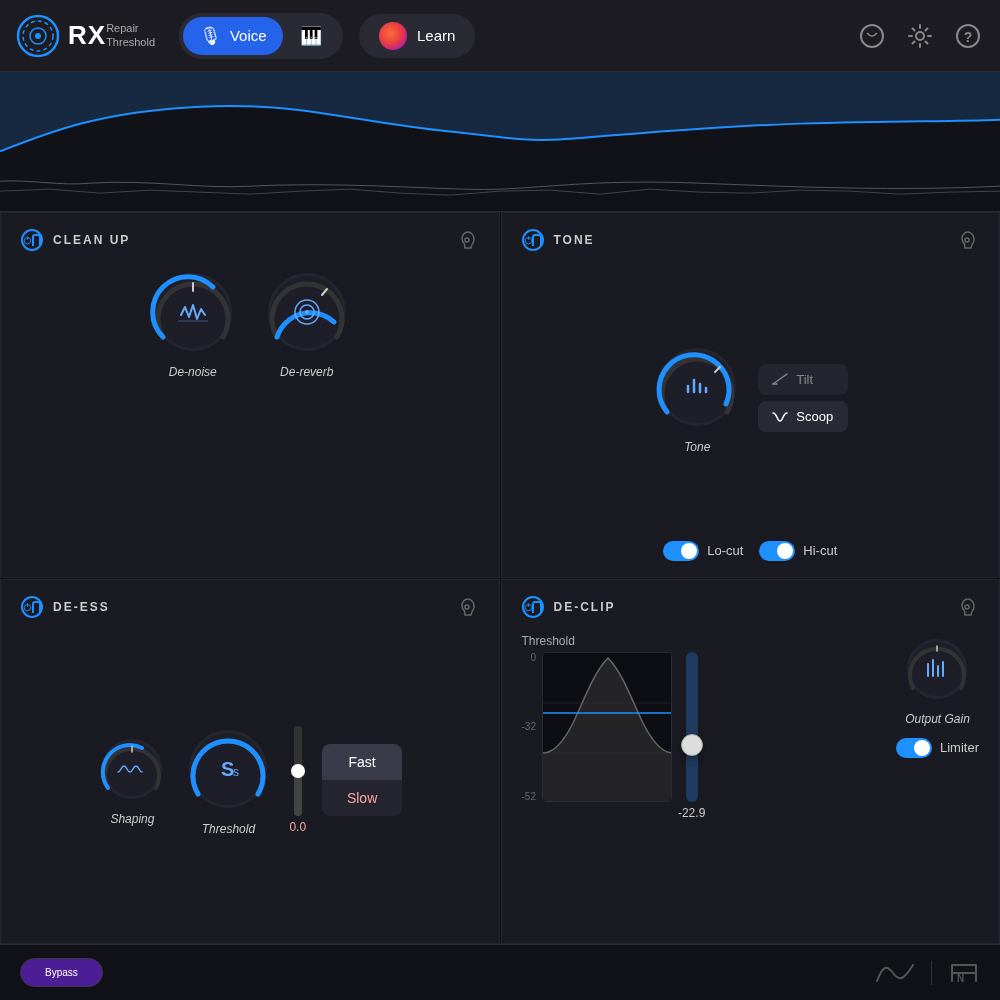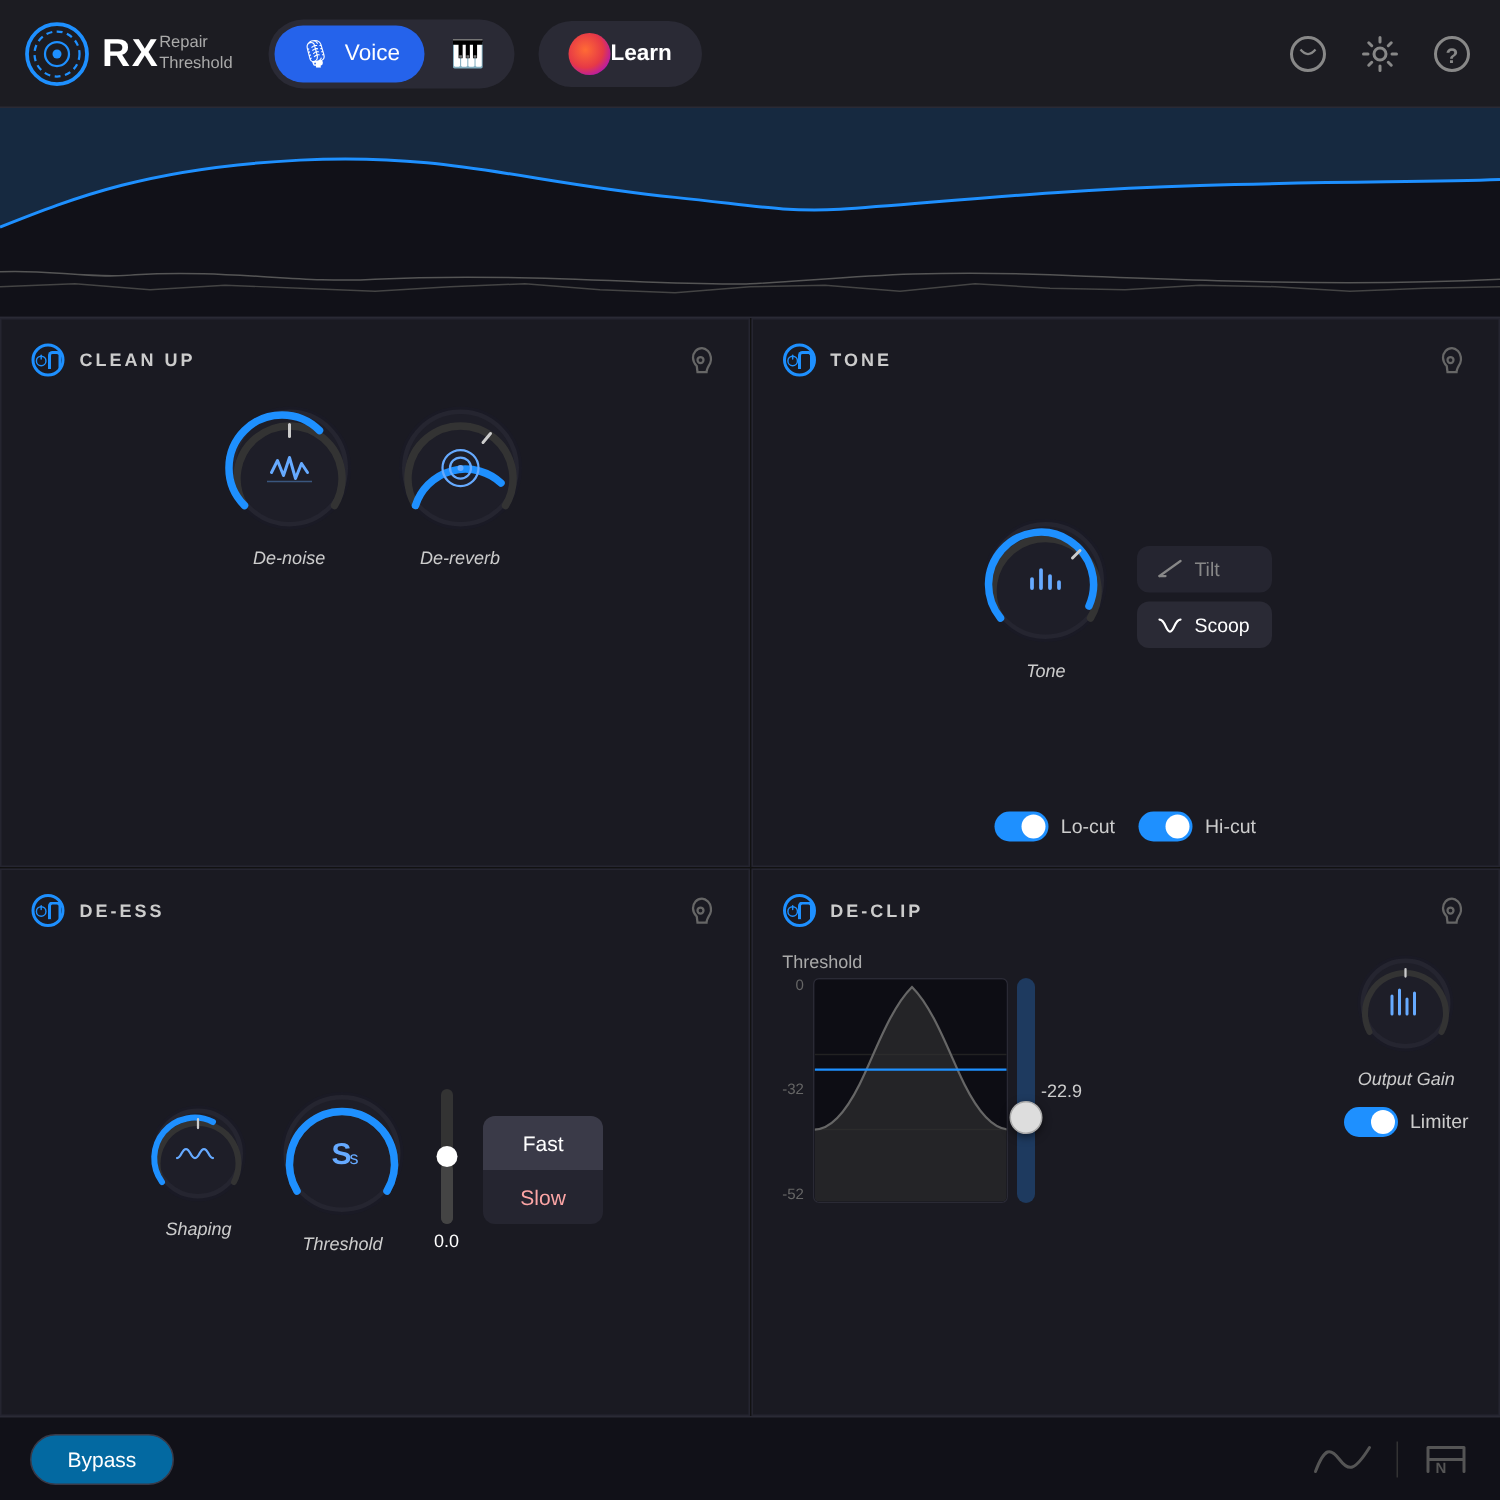--- a/index.html
+++ b/index.html
@@ -83,27 +83,28 @@
       color: #fff;
     }
 
     .mode-btn .btn-icon {
       font-size: 18px;
     }
 
     .learn-btn {
       display: flex;
       align-items: center;
+      gap: 10px;
       background: #2a2a35;
       border: none;
       border-radius: 24px;
       padding: 8px 20px;
       color: #fff;
       font-size: 15px;
-      font-weight: 700;
+      font-weight: 400;
       cursor: pointer;
       margin-right: auto;
       text-align: right;
     }
 
     .learn-orb {
       width: 28px;
       height: 28px;
       border-radius: 50%;
       background: radial-gradient(circle at 40% 40%, #ff6b35, #e63946, #8b00ff);
@@ -388,21 +389,21 @@
       border-radius: 50%;
       background: #fff;
       position: absolute;
       left: 50%;
       transform: translateX(-50%);
       cursor: grab;
     }
 
     .slider-value {
       font-size: 12px;
-      color: #ffffff;
+      color: #fca5a5;
     }
 
     .declip-chart {
       width: 140px;
       height: 140px;
       background: #0d0d14;
       border: 1px solid #2a2a35;
       border-radius: 4px;
       position: relative;
       overflow: hidden;
@@ -439,26 +440,26 @@
       height: 56px;
       background: #111118;
       border-top: 1px solid #2a2a35;
       display: flex;
       align-items: center;
       justify-content: space-between;
       padding: 0 20px;
     }
 
     .bypass-btn {
-      background: #0369a1;
+      background: #4c1d95;
       border: 1px solid #3a3a48;
       border-radius: 20px;
       color: #fff;
       padding: 8px 24px;
-      font-size: 14px;
+      font-size: 10px;
       cursor: pointer;
     }
 
     .footer-logos {
       display: flex;
       align-items: center;
       gap: 16px;
       color: #555;
     }
 
@@ -797,21 +798,21 @@
               <line x1="0" y1="50" x2="130" y2="50" stroke="#222" stroke-width="1"></line>
               <line x1="0" y1="100" x2="130" y2="100" stroke="#222" stroke-width="1"></line>
 
               <path d="M0,150 L0,100 C10,100 20,90 30,70 C40,50 50,20 65,5 C80,20 90,50 100,70 C110,90 120,100 130,100 L130,150 Z" fill="#333" opacity="0.6"></path>
               <path d="M0,100 C10,100 20,90 30,70 C40,50 50,20 65,5 C80,20 90,50 100,70 C110,90 120,100 130,100" stroke="#666" stroke-width="1.5" fill="none"></path>
 
               <line x1="0" y1="60" x2="130" y2="60" stroke="#1e90ff" stroke-width="1.5"></line>
             </svg>
           </div>
 
-          <div style="display:flex; flex-direction:row; align-items:center; gap:4px;">
+          <div style="display:flex; flex-direction:column; align-items:center; gap:4px;">
             <div class="declip-slider-track" style="height:150px; background:#1e3a5f; border-radius:6px;">
               <div class="declip-slider-thumb" style="top:55%; background:#ddd; border: 1px solid #aaa;"></div>
             </div>
             <span class="declip-value">-22.9</span>
           </div>
         </div>
       </div>
 
       <div style="display:flex; flex-direction:column; align-items:center; gap:12px; margin-left:auto;">
         <div class="knob-group">

